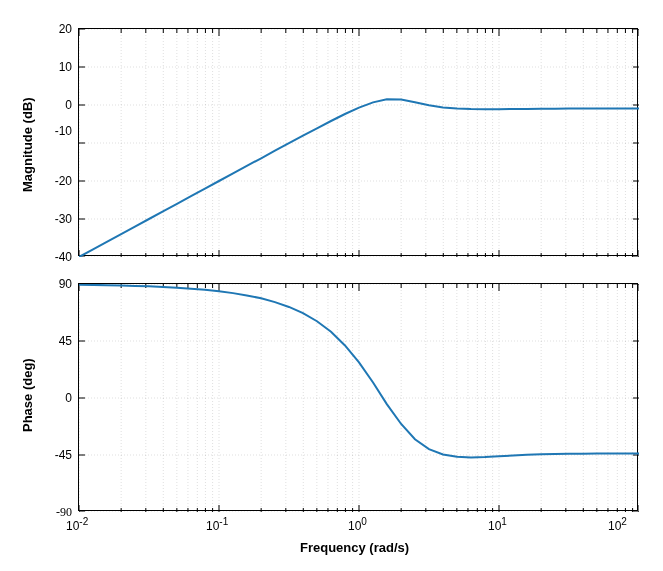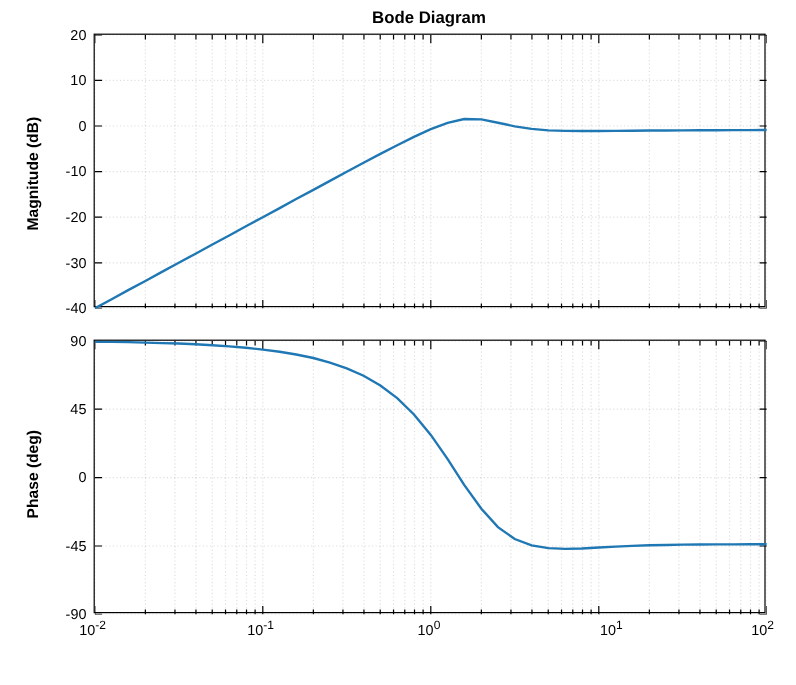--- a/index.html
+++ b/index.html
@@ -14,21 +14,20 @@
   .title  { position:absolute; font-size:14px; font-weight:bold; color:#000; }
   .ticklabel { position:absolute; font-size:12px; color:#000; }
   .minorTick { stroke:#000; stroke-width:1; }
   .majorTick { stroke:#000; stroke-width:1; }
 </style>
 </head>
 <body>
 
 <div class="figure">
 
-  <div class="title" style="left:310px; top:6px;">Bode Diagram</div>
 
   <div class="axes" style="left:78px; top:28px; width:560px; height:228px;">
     <svg width="560" height="228">
         <line x1="0" x2="560" y1="228" y2="228" class="gridline"></line>
         <line x1="0" x2="6" y1="228" y2="228" class="majorTick"></line>
         <line x1="560" x2="554" y1="228" y2="228" class="majorTick"></line>
         <line x1="0" x2="560" y1="190" y2="190" class="gridline"></line>
         <line x1="0" x2="6" y1="190" y2="190" class="majorTick"></line>
         <line x1="560" x2="554" y1="190" y2="190" class="majorTick"></line>
         <line x1="0" x2="560" y1="152" y2="152" class="gridline"></line>
@@ -158,21 +157,21 @@
         <line x1="553.5939513215054" x2="553.5939513215054" y1="228" y2="224" class="minorTick"></line>
         <line x1="553.5939513215054" x2="553.5939513215054" y1="0" y2="4" class="minorTick"></line>
         <path d="M0.00 228.00 L14.05 220.40 L27.81 212.80 L42.14 205.20 L55.95 197.60 L69.96 190.00 L83.98 182.40 L97.98 174.80 L112.00 167.20 L125.97 159.60 L140.00 152.00 L154.05 144.40 L167.81 136.84 L182.14 129.28 L195.95 121.71 L209.96 114.15 L223.98 106.67 L237.98 99.26 L252.00 92.00 L265.97 85.01 L280.00 78.62 L294.05 73.38 L307.81 70.22 L322.14 70.49 L335.95 73.26 L349.96 76.27 L363.98 78.43 L377.98 79.61 L392.00 80.07 L405.97 80.18 L420.00 80.14 L434.05 80.03 L447.81 79.91 L462.14 79.80 L475.95 79.69 L489.96 79.61 L503.98 79.53 L517.98 79.50 L532.00 79.46 L545.97 79.42 L560.00 79.38 " class="series"></path>
       </svg>
   </div>
   <div class="ylabel" style="left:20px; top:192px;">Magnitude (dB)</div>
 
   <div class="ticklabel" style="right:591px; top:22px;  text-align:right;">20</div>
   <div class="ticklabel" style="right:591px; top:60px;  text-align:right;">10</div>
   <div class="ticklabel" style="right:591px; top:98px;  text-align:right;">0</div>
-  <div class="ticklabel" style="right:591px; top:136px; text-align:right;">-10</div>
+  <div class="ticklabel" style="right:591px; top:124px; text-align:right;">-10</div>
   <div class="ticklabel" style="right:591px; top:174px; text-align:right;">-20</div>
   <div class="ticklabel" style="right:591px; top:212px; text-align:right;margin-left:32px;">-30</div>
   <div class="ticklabel" style="right:591px; top:250px; text-align:left;">-40</div>
 
   <div class="axes" style="left:78px; top:283px; width:560px; height:228px;">
     <svg width="560" height="228">
         <line x1="0" x2="560" y1="228" y2="228" class="gridline"></line>
         <line x1="0" x2="6" y1="228" y2="228" class="majorTick"></line>
         <line x1="560" x2="554" y1="228" y2="228" class="majorTick"></line>
         <line x1="0" x2="560" y1="171" y2="171" class="gridline"></line>
@@ -300,21 +299,22 @@
         <line x1="553.5939513215054" x2="553.5939513215054" y1="0" y2="4" class="minorTick"></line>
         <path d="M0.00 0.76 L14.05 0.89 L27.81 1.14 L42.14 1.52 L55.95 1.90 L69.96 2.28 L83.98 2.91 L97.98 3.67 L112.00 4.69 L125.97 5.83 L140.00 7.35 L154.05 9.12 L167.81 11.40 L182.14 14.31 L195.95 18.11 L209.96 22.93 L223.98 29.13 L237.98 37.24 L252.00 47.75 L265.97 61.43 L280.00 78.41 L294.05 98.55 L307.81 120.08 L322.14 139.97 L335.95 155.29 L349.96 165.17 L363.98 170.49 L377.98 172.77 L392.00 173.41 L405.97 173.03 L420.00 172.27 L434.05 171.51 L447.81 170.87 L462.14 170.37 L475.95 170.11 L489.96 169.86 L503.98 169.73 L517.98 169.61 L532.00 169.61 L545.97 169.48 L560.00 169.48 " class="series"></path>
       </svg>
   </div>
   <div class="ylabel" style="left:20px; top:432px;">Phase (deg)</div>
 
   <div class="ticklabel" style="right:591px; top:277px; text-align:right;">90</div>
   <div class="ticklabel" style="right:591px; top:334px; text-align:right;margin-left:11px;">45</div>
   <div class="ticklabel" style="right:591px; top:391px; text-align:right;">0</div>
   <div class="ticklabel" style="right:591px; top:448px; text-align:right;">-45</div>
-  <div class="ticklabel" style="right:591px; top:505px; text-align:center;">-90</div>
+  <div class="ticklabel" style="right:591px; top:505px; text-align:center;font-family:Liberation Serif, serif;">-90</div>
 
   <div class="ticklabel" style="left:66px;  top:516px;text-align:center;"><span>10</span><sup>-2</sup></div>
   <div class="ticklabel" style="left:206px; top:516px;"><span>10</span><sup>-1</sup></div>
   <div class="ticklabel" style="left:348px; top:516px;"><span>10</span><sup>0</sup></div>
-  <div class="ticklabel" style="left:500px; top:516px;"><span>10</span><sup>1</sup></div>
-  <div class="ticklabel" style="left:626px; top:516px;"><span>10</span><sup>2</sup></div>
-
+  <div class="ticklabel" style="left:488px; top:516px;"><span>10</span><sup>1</sup></div>
+  <div class="ticklabel" style="left:608px; top:516px;"><span>10</span><sup>2</sup></div>
+
+  <div class="xlabel" style="left:300px; top:540px;">Frequency  (rad/s)</div>
 </div>
 
 </body></html>

